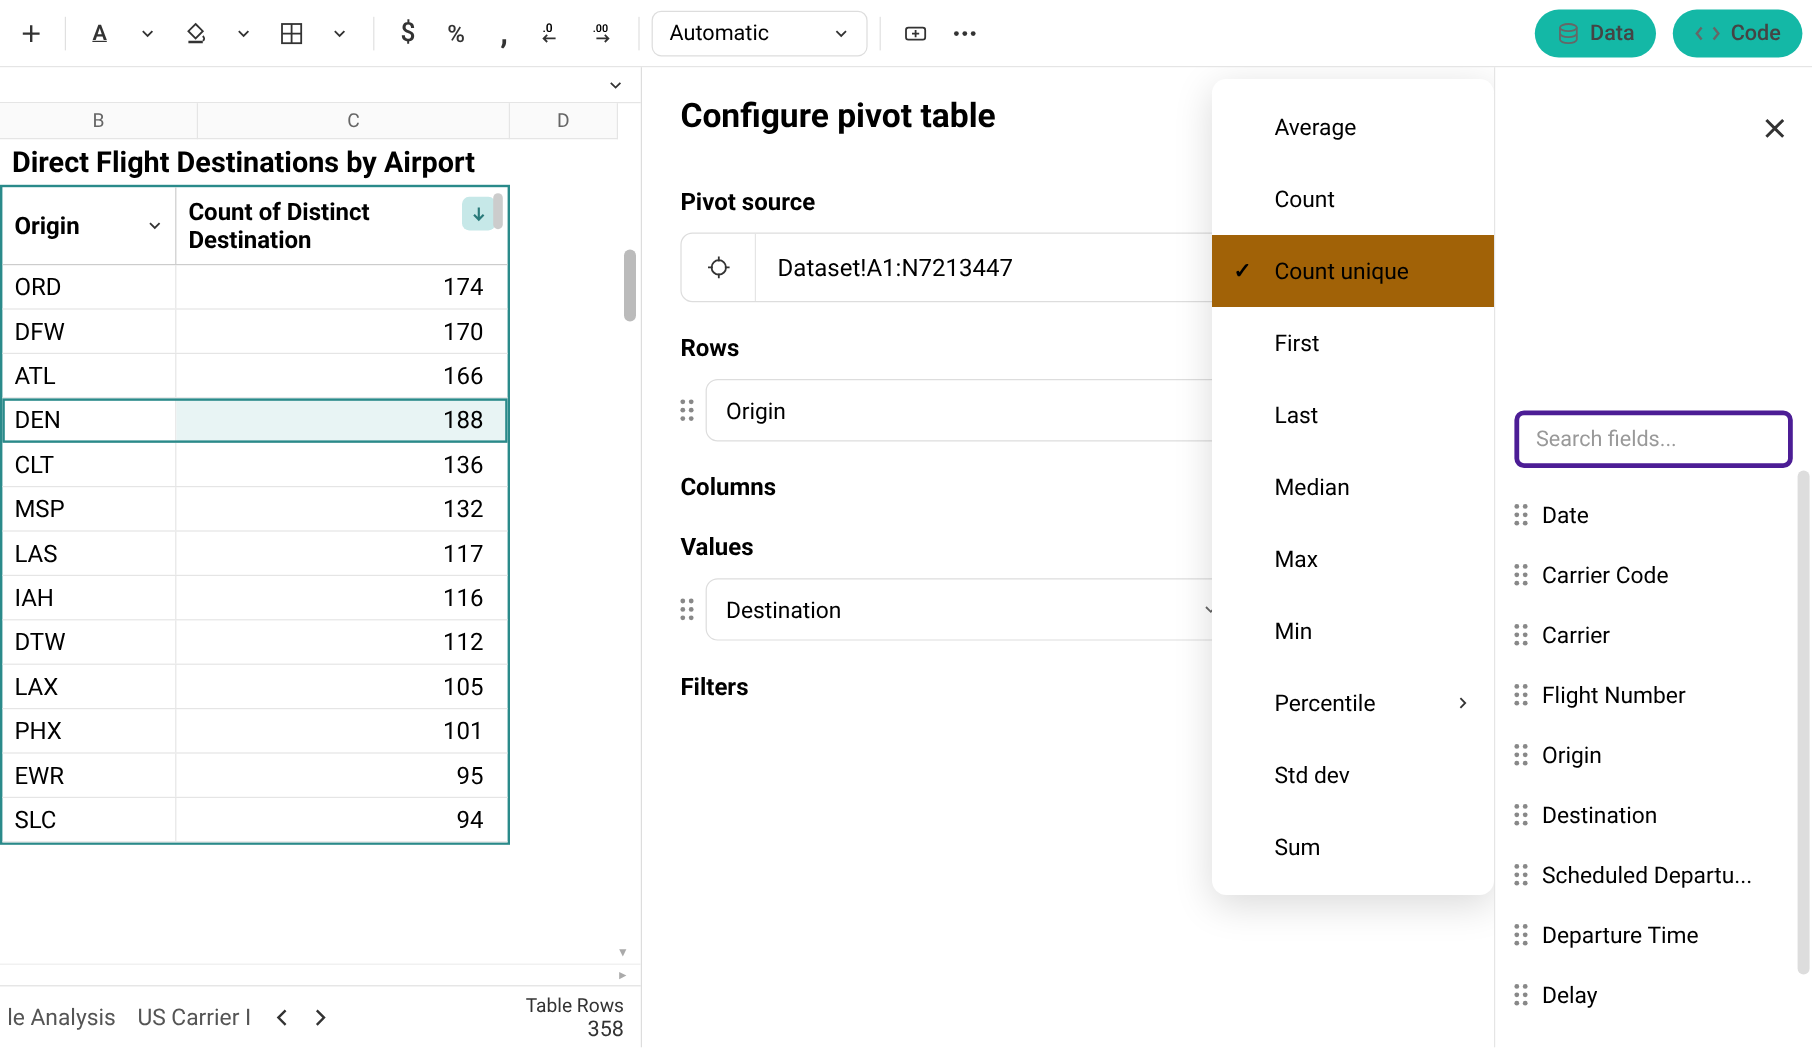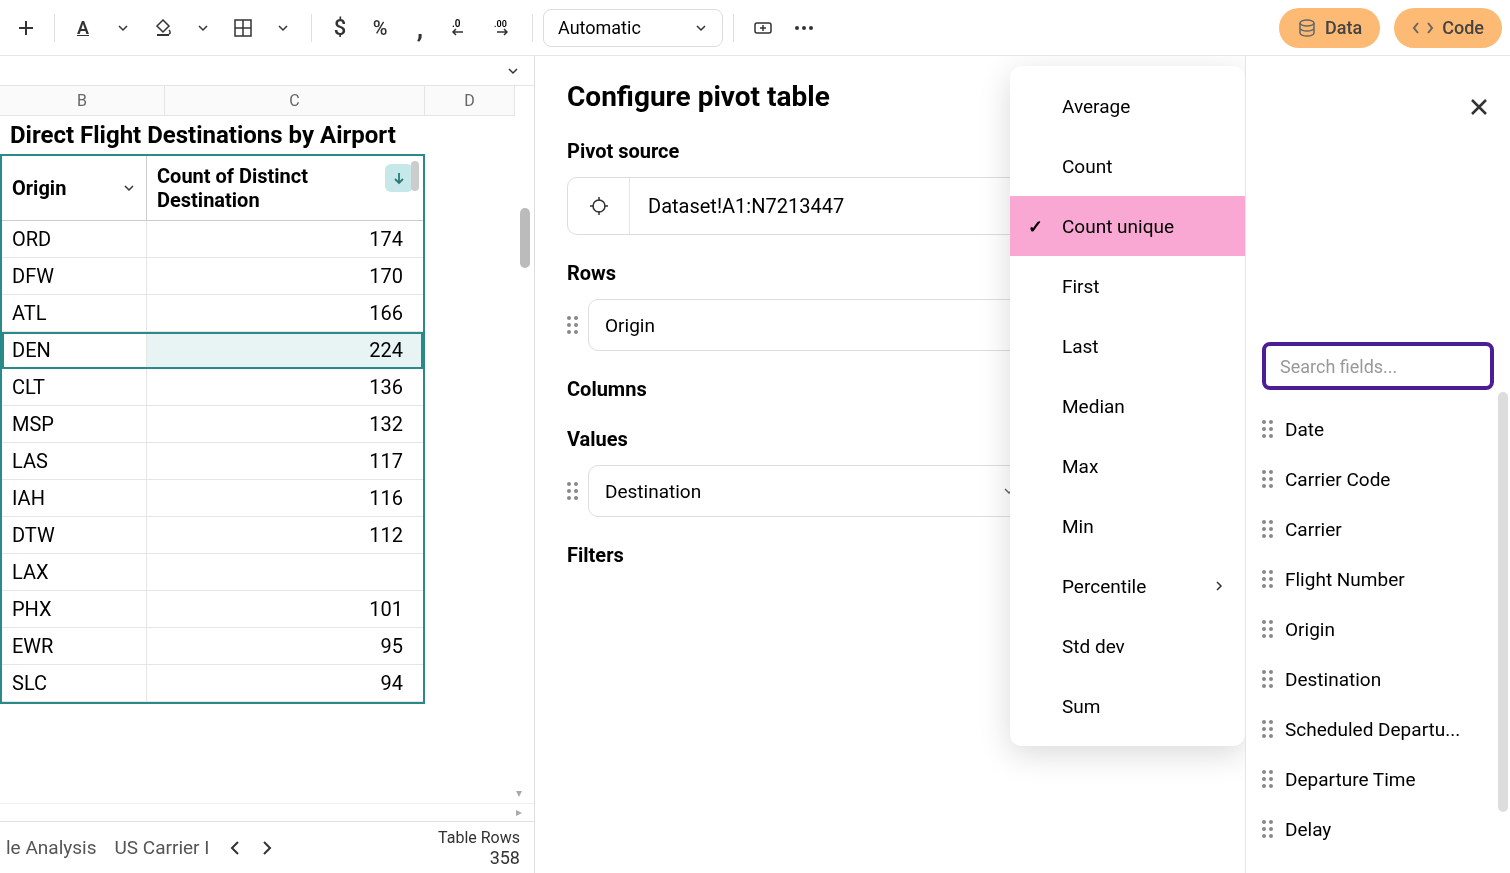--- a/index.html
+++ b/index.html
@@ -57,21 +57,21 @@
       font-size: 18px;
       cursor: pointer;
     }
     .pill-btn {
       display: inline-flex;
       align-items: center;
       gap: 8px;
       height: 40px;
       padding: 0 18px;
       border-radius: 20px;
-      background: #fdba74;
+      background: #14b8a6;
       border: none;
       font-size: 18px;
       font-weight: 500;
       cursor: pointer;
       color: #444;
     }
     
     
     .main {
       display: flex;
@@ -242,21 +242,21 @@
     
     .config-panel {
       flex: 1;
       padding: 24px 32px;
       overflow-y: auto;
       position: relative;
     }
     .config-title {
       font-size: 28px;
       font-weight: 700;
-      margin-bottom: 26px;
+      margin-bottom: 43px;
     }
     .section-label {
       font-size: 20px;
       font-weight: 700;
       margin-bottom: 14px;
       margin-top: 26px;
     }
     .source-box {
       display: flex;
       align-items: center;
@@ -361,21 +361,21 @@
     .dd-item {
       height: 60px;
       display: flex;
       align-items: center;
       padding: 0 20px 0 52px;
       font-size: 19px;
       position: relative;
       cursor: pointer;
     }
     .dd-item.selected {
-      background: #f9a8d4;
+      background: #a16207;
     }
     .dd-item.selected::before {
       content: "✓";
       position: absolute;
       left: 18px;
       font-size: 18px;
       font-weight: 700;
     }
     .dd-item .chev {
       margin-left: auto;
@@ -581,21 +581,21 @@
             <div class="pivot-row">
               <div class="pv-origin">DFW</div>
               <div class="pv-count">170</div>
             </div>
             <div class="pivot-row">
               <div class="pv-origin">ATL</div>
               <div class="pv-count">166</div>
             </div>
             <div class="pivot-row selected">
               <div class="pv-origin">DEN</div>
-              <div class="pv-count">224</div>
+              <div class="pv-count">188</div>
             </div>
             <div class="pivot-row">
               <div class="pv-origin">CLT</div>
               <div class="pv-count">136</div>
             </div>
             <div class="pivot-row">
               <div class="pv-origin">MSP</div>
               <div class="pv-count">132</div>
             </div>
             <div class="pivot-row">
@@ -605,20 +605,21 @@
             <div class="pivot-row">
               <div class="pv-origin">IAH</div>
               <div class="pv-count">116</div>
             </div>
             <div class="pivot-row">
               <div class="pv-origin">DTW</div>
               <div class="pv-count">112</div>
             </div>
             <div class="pivot-row">
               <div class="pv-origin">LAX</div>
+              <div class="pv-count">105</div>
             </div>
             <div class="pivot-row">
               <div class="pv-origin">PHX</div>
               <div class="pv-count">101</div>
             </div>
             <div class="pivot-row">
               <div class="pv-origin">EWR</div>
               <div class="pv-count">95</div>
             </div>
             <div class="pivot-row">

